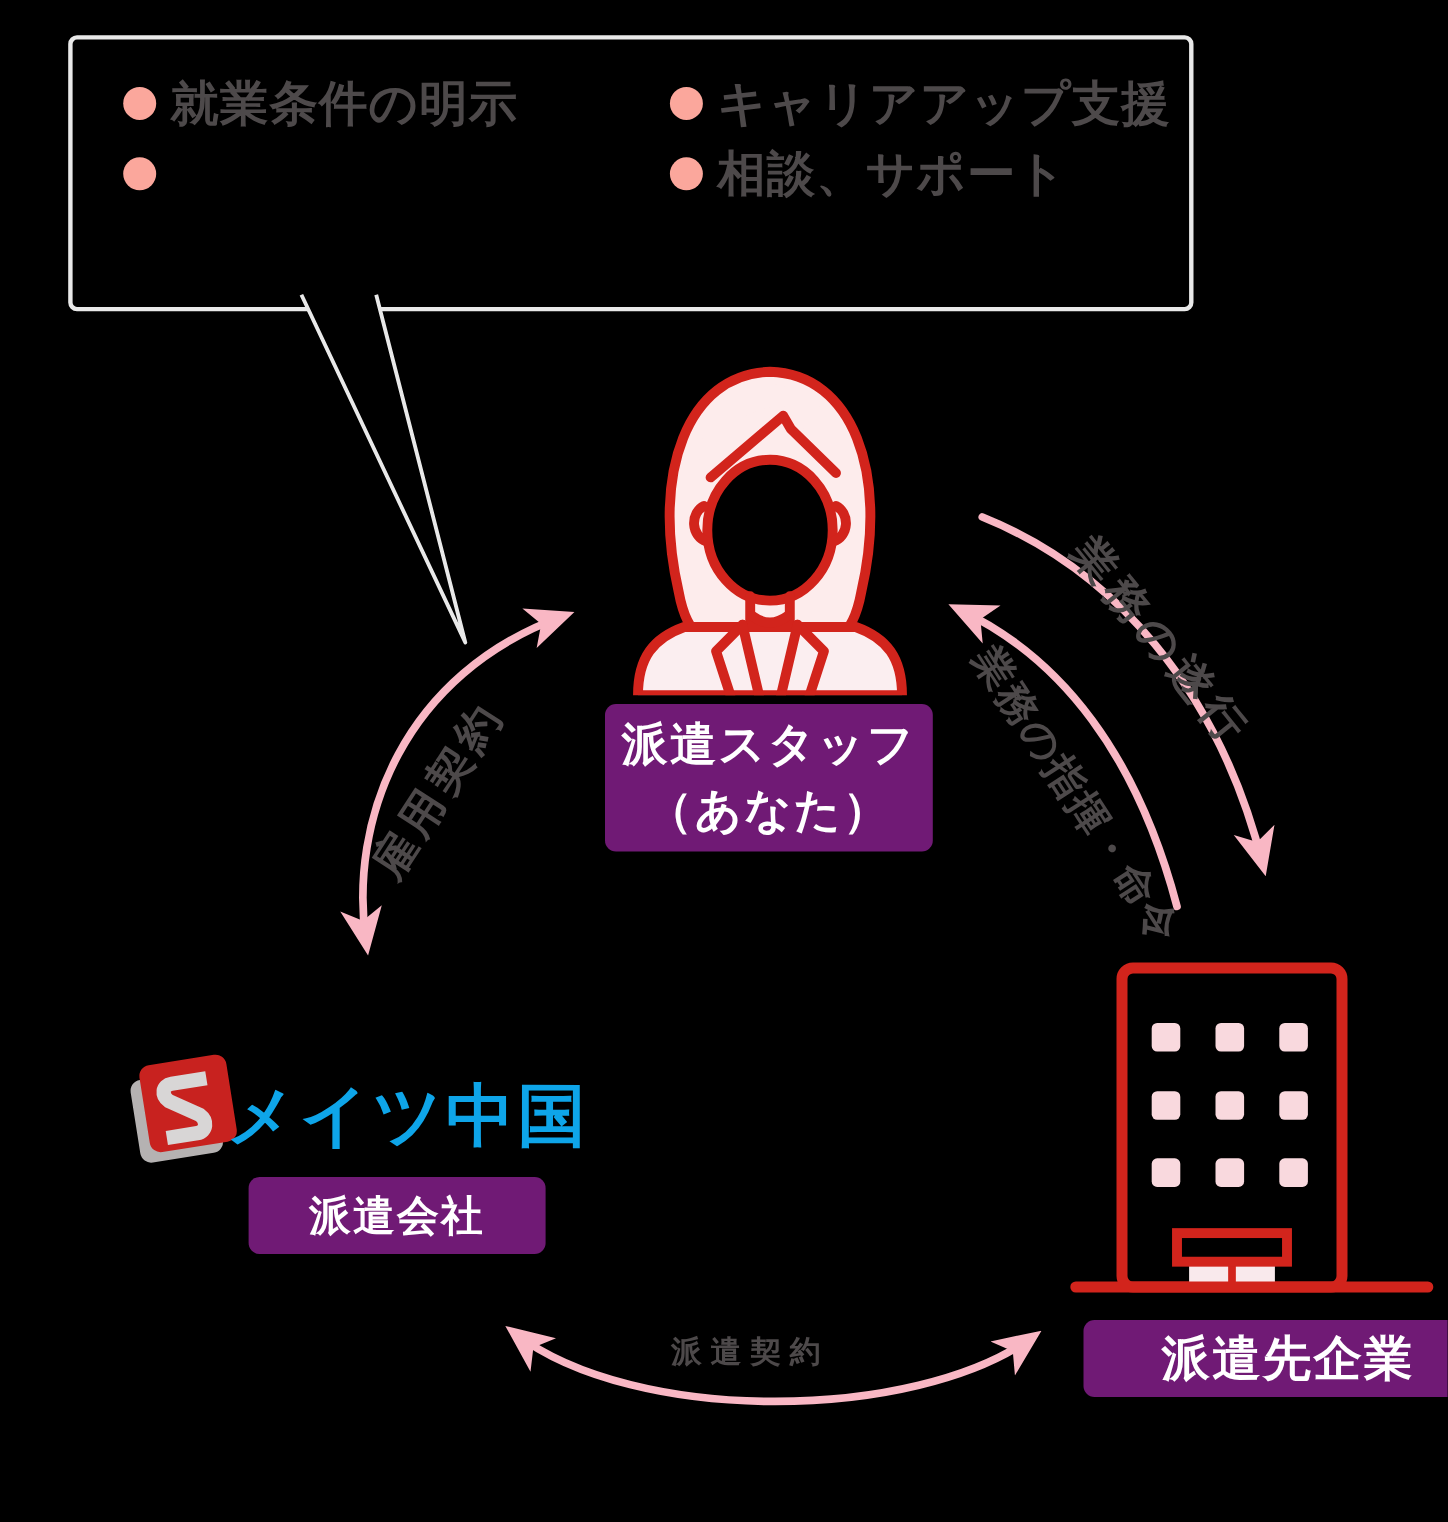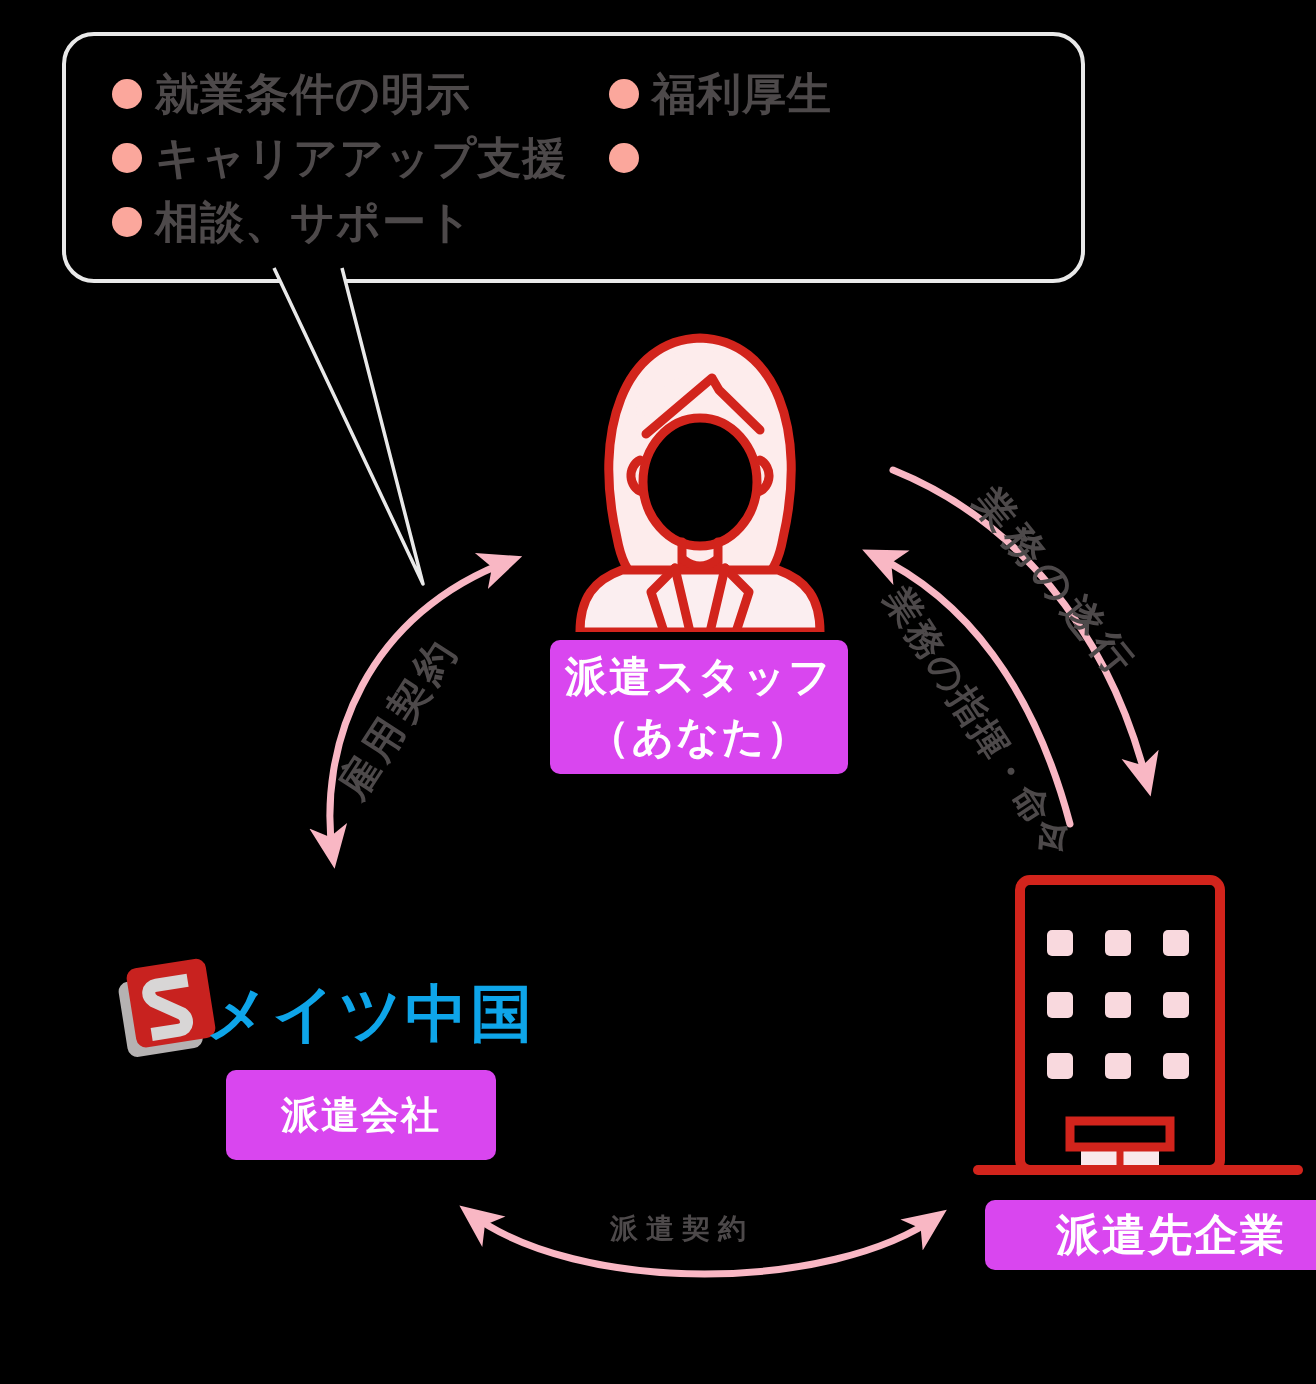--- a/index.html
+++ b/index.html
@@ -6,41 +6,41 @@
   body{
     width:1316px;height:1384px;position:relative;overflow:hidden;
     background:#000;
     font-family:"Liberation Sans","DejaVu Sans",sans-serif;
   }
   .abs{position:absolute;}
 
   
   .bubble{
     left:62px;top:32px;width:1023px;height:251px;
-    border:4px solid #e9e9e9;border-radius:32px;
+    border:4px solid #e9e9e9;border-radius:8px;
     box-sizing:border-box;
     display:grid;grid-template-columns:497px auto;
     align-content:start;
     padding:26px 0 0 46px;
   }
   .bubble-item{
     display:flex;align-items:center;gap:13px;height:64px;
     font-size:44px;font-weight:600;color:#4d494a;white-space:nowrap;
     letter-spacing:1px;
   }
   .bullet{width:30px;height:30px;border-radius:50%;background:#fba79c;flex:0 0 30px;}
 
   
   .redbox{
-    background:#d946ef;color:#fff;border-radius:10px;
+    background:#701a75;color:#fff;border-radius:10px;
     display:flex;flex-direction:column;align-items:center;justify-content:center;
     text-align:center;font-weight:600;letter-spacing:2px;
   }
   .box-staff{left:550px;top:640px;width:298px;height:134px;font-size:42px;line-height:1.42;}
-  .box-agency{left:226px;top:1070px;width:270px;height:90px;font-size:38px;}
+  .box-agency{left:226px;top:1070px;width:270px;height:70px;font-size:38px;}
   .box-client{left:985px;top:1200px;width:324px;height:70px;font-size:44px;padding-left:24px;}
 
   
   .logo-text{
     left:206px;top:972px;font-size:62px;font-weight:600;color:#0ea5e9;
     letter-spacing:3px;white-space:nowrap;
   }
 
   
   .arrow-label{
@@ -53,24 +53,20 @@
 
   svg{display:block;}
 </style>
 </head>
 <body>
 
 <div class="abs bubble">
   <div class="bubble-item">
     <span class="bullet"></span>
     <span>就業条件の明示</span>
-  </div>
-  <div class="bubble-item">
-    <span class="bullet"></span>
-    <span>福利厚生</span>
   </div>
   <div class="bubble-item">
     <span class="bullet"></span>
     <span>キャリアアップ支援</span>
   </div>
   <div class="bubble-item">
     <span class="bullet"></span>
   </div>
   <div class="bubble-item">
     <span class="bullet"></span>

